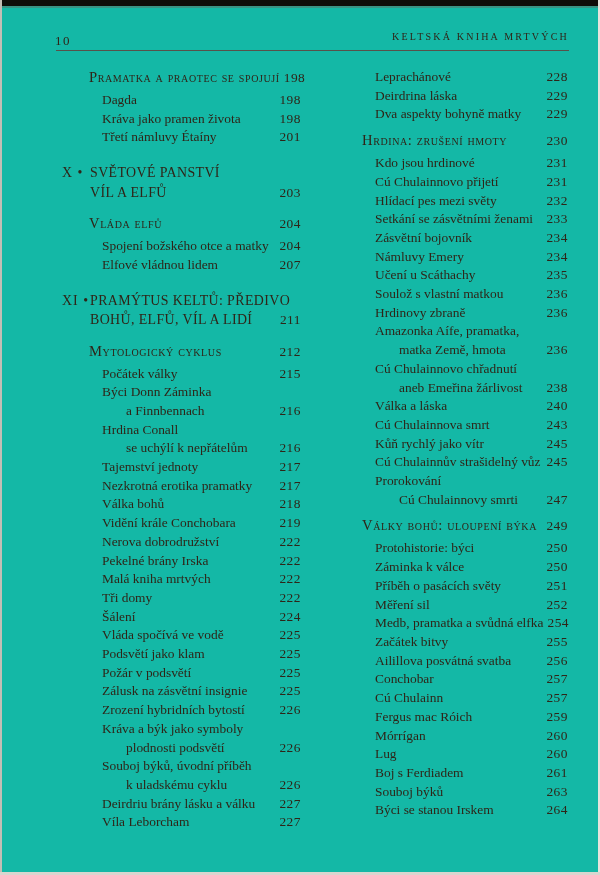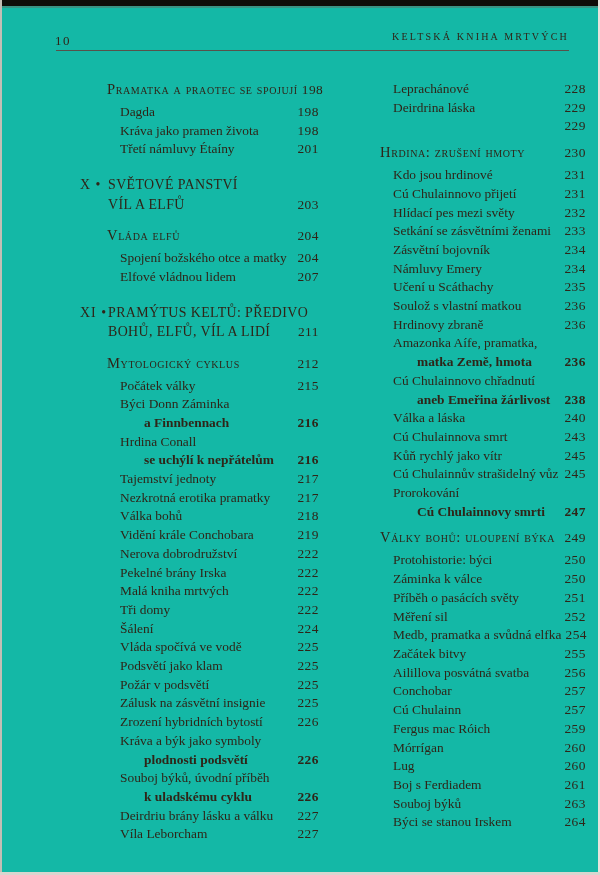--- a/index.html
+++ b/index.html
@@ -18,35 +18,35 @@
   .edge-bottom{position:absolute;left:0;right:0;bottom:0;height:3px;background:#d9d6cf;}
   .edge-right{position:absolute;top:0;right:0;bottom:0;width:2px;background:#e7e4dd;}
 
   
   .header{position:absolute;top:31px;left:55px;right:31px;height:18px;}
   .folio{position:absolute;left:0;top:2px;font-size:13px;letter-spacing:1.5px;}
   .running-head{position:absolute;right:0;top:0;font-size:10px;letter-spacing:2.2px;white-space:nowrap;}
   .header-rule{position:absolute;top:50px;left:56px;right:31px;height:1px;background:#57524a;}
 
   
-  .col{position:absolute;top:80px;margin-left:18px;}
+  .col{position:absolute;top:68px;}
   .col-left{left:62px;width:239px;}
   .col-right{left:335px;width:233px;}
 
   .entry{margin:0;}
   .entry .line{
     display:flex;align-items:baseline;
     line-height:18.7px;font-size:13.4px;
   }
   .entry .txt{white-space:nowrap;}
   .entry .fill{flex:1;min-width:4px;}
   .entry .num{font-size:13.4px;letter-spacing:0.5px;}
 
   .entry.item .line{padding-left:40px;}
-  .entry.item .line.cont{padding-left:64px;font-weight:bold;}
+  .entry.item .line.cont{padding-left:64px;}
 
   .entry.section{margin-top:7px;margin-bottom:4px;}
   .entry.section .line{padding-left:27px;font-variant:small-caps;font-size:14.6px;letter-spacing:0.6px;line-height:19px;}
   .entry.section .num{font-variant:normal;font-size:13.4px;}
 
   .entry.chapter{margin-top:16px;margin-bottom:12px;}
   .entry.chapter .line{padding-left:28px;position:relative;font-size:13.9px;letter-spacing:0.4px;line-height:19.5px;}
   .entry.chapter .prefix{position:absolute;left:0;top:0;letter-spacing:1px;}
   .col .entry:first-child{margin-top:0;}
 </style>
@@ -315,20 +315,21 @@
       </div>
       <div class="entry item">
         <div class="line">
           <span class="txt">Deirdrina láska</span>
           <span class="fill"></span>
           <span class="num">229</span>
         </div>
       </div>
       <div class="entry item">
         <div class="line">
+          <span class="txt">Dva aspekty bohyně matky</span>
           <span class="fill"></span>
           <span class="num">229</span>
         </div>
       </div>
       <div class="entry section">
         <div class="line">
           <span class="txt">Hrdina: zrušení hmoty</span>
           <span class="fill"></span>
           <span class="num">230</span>
         </div>

